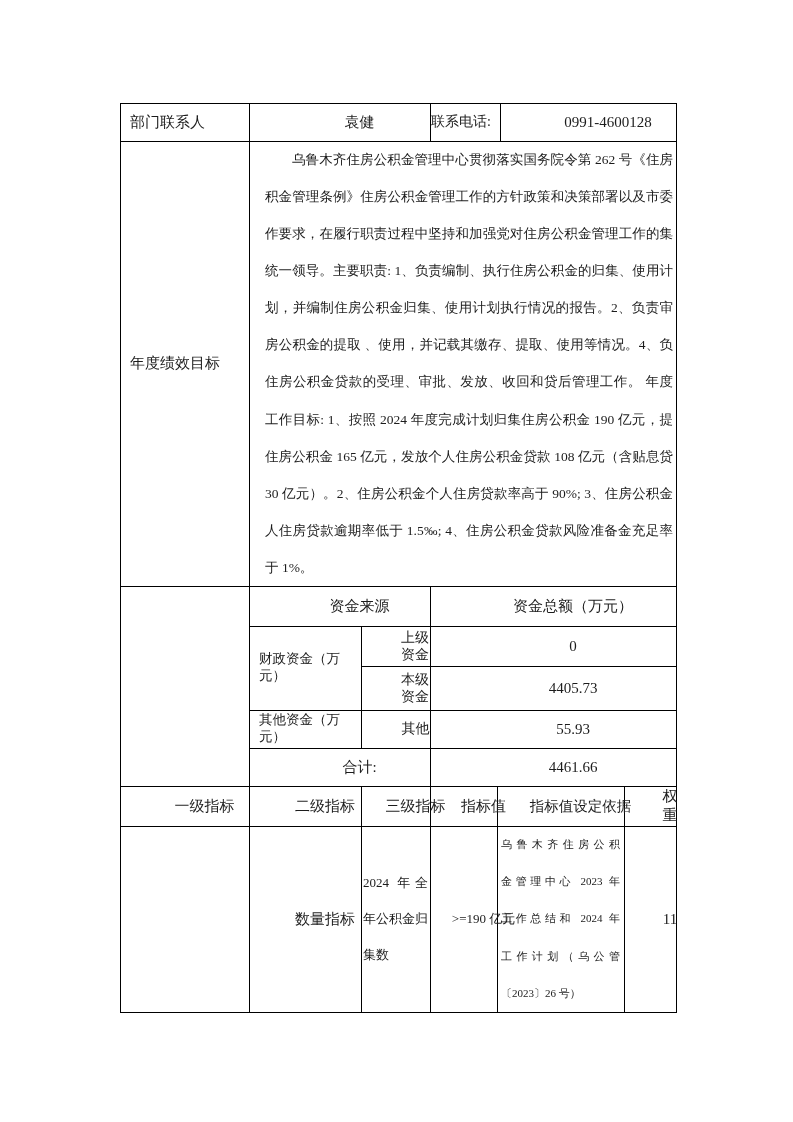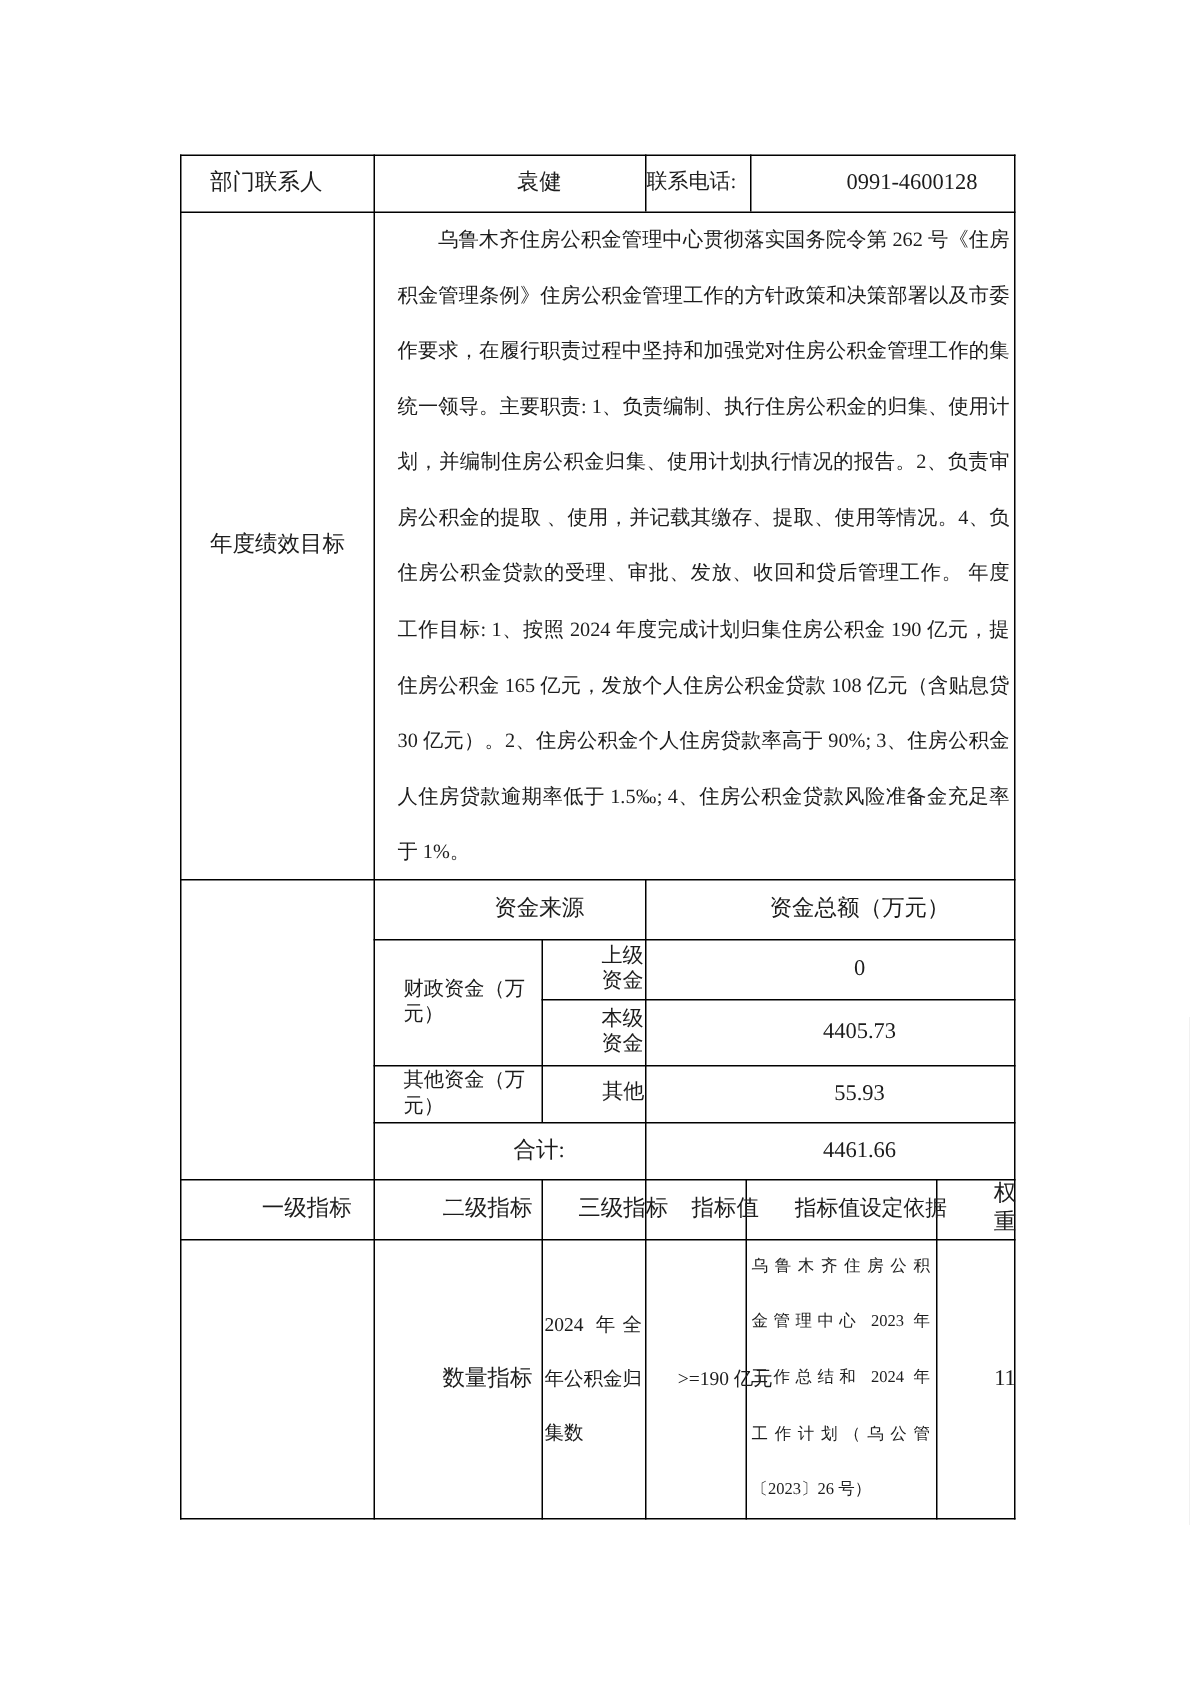--- a/index.html
+++ b/index.html
@@ -15,21 +15,21 @@
   .v { position:absolute; width:1px; background:#000; }
   .h { position:absolute; height:1px; background:#000; }
   .cell {
     position:absolute;
     display:flex; align-items:center; justify-content:center;
     font-size:15px; line-height:1.25;
     box-sizing:border-box;
     overflow:visible;
     padding-left:40px;
   }
-  .left { justify-content:flex-start; padding-left:20px; }
+  .left { justify-content:flex-start; padding-left:10px; }
   .sm  { font-size:13.5px; }
   .xs  { font-size:13px; }
   .nw  { white-space:nowrap; }
   
   .linebox { position:absolute; box-sizing:border-box; }
   .linebox .tl {
     text-align:justify;
     text-align-last:justify;
     overflow:hidden;
   }

